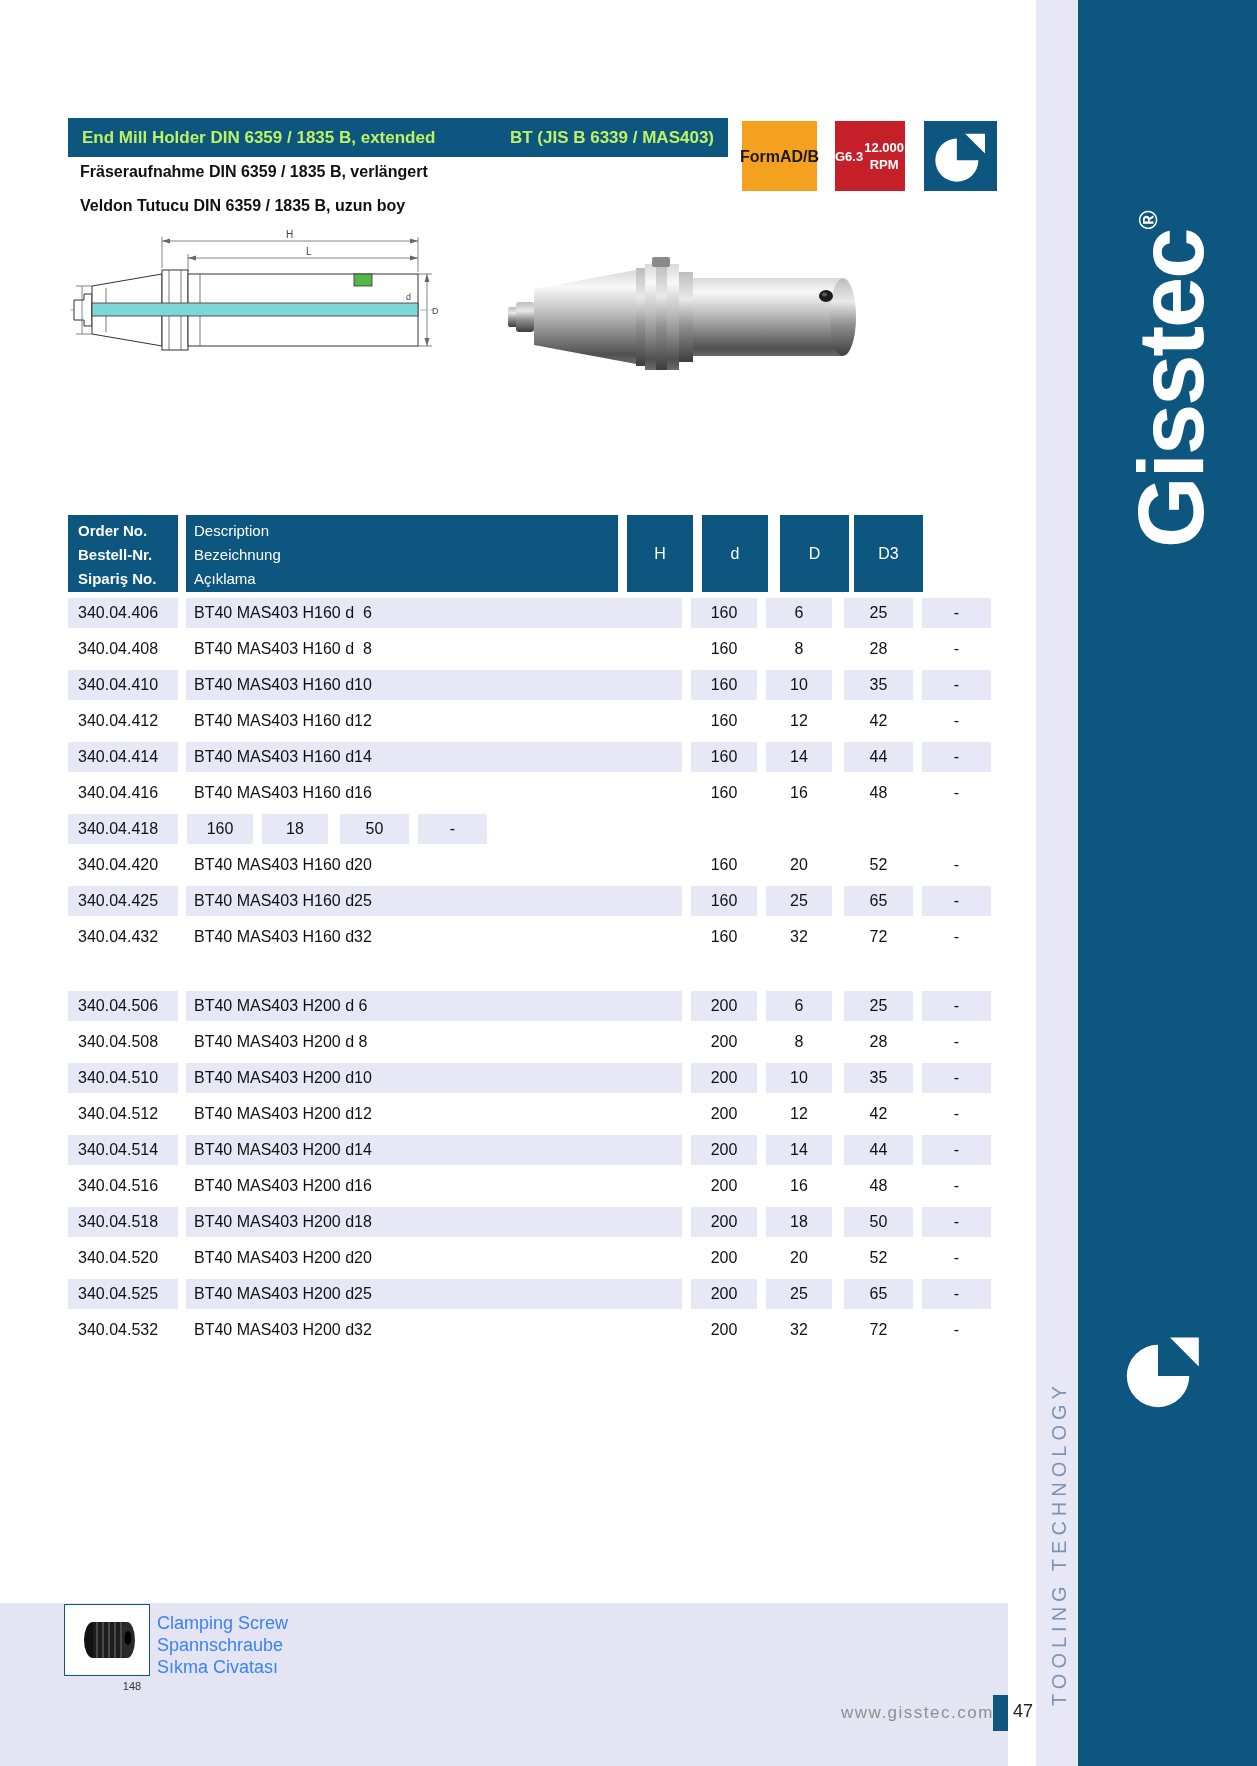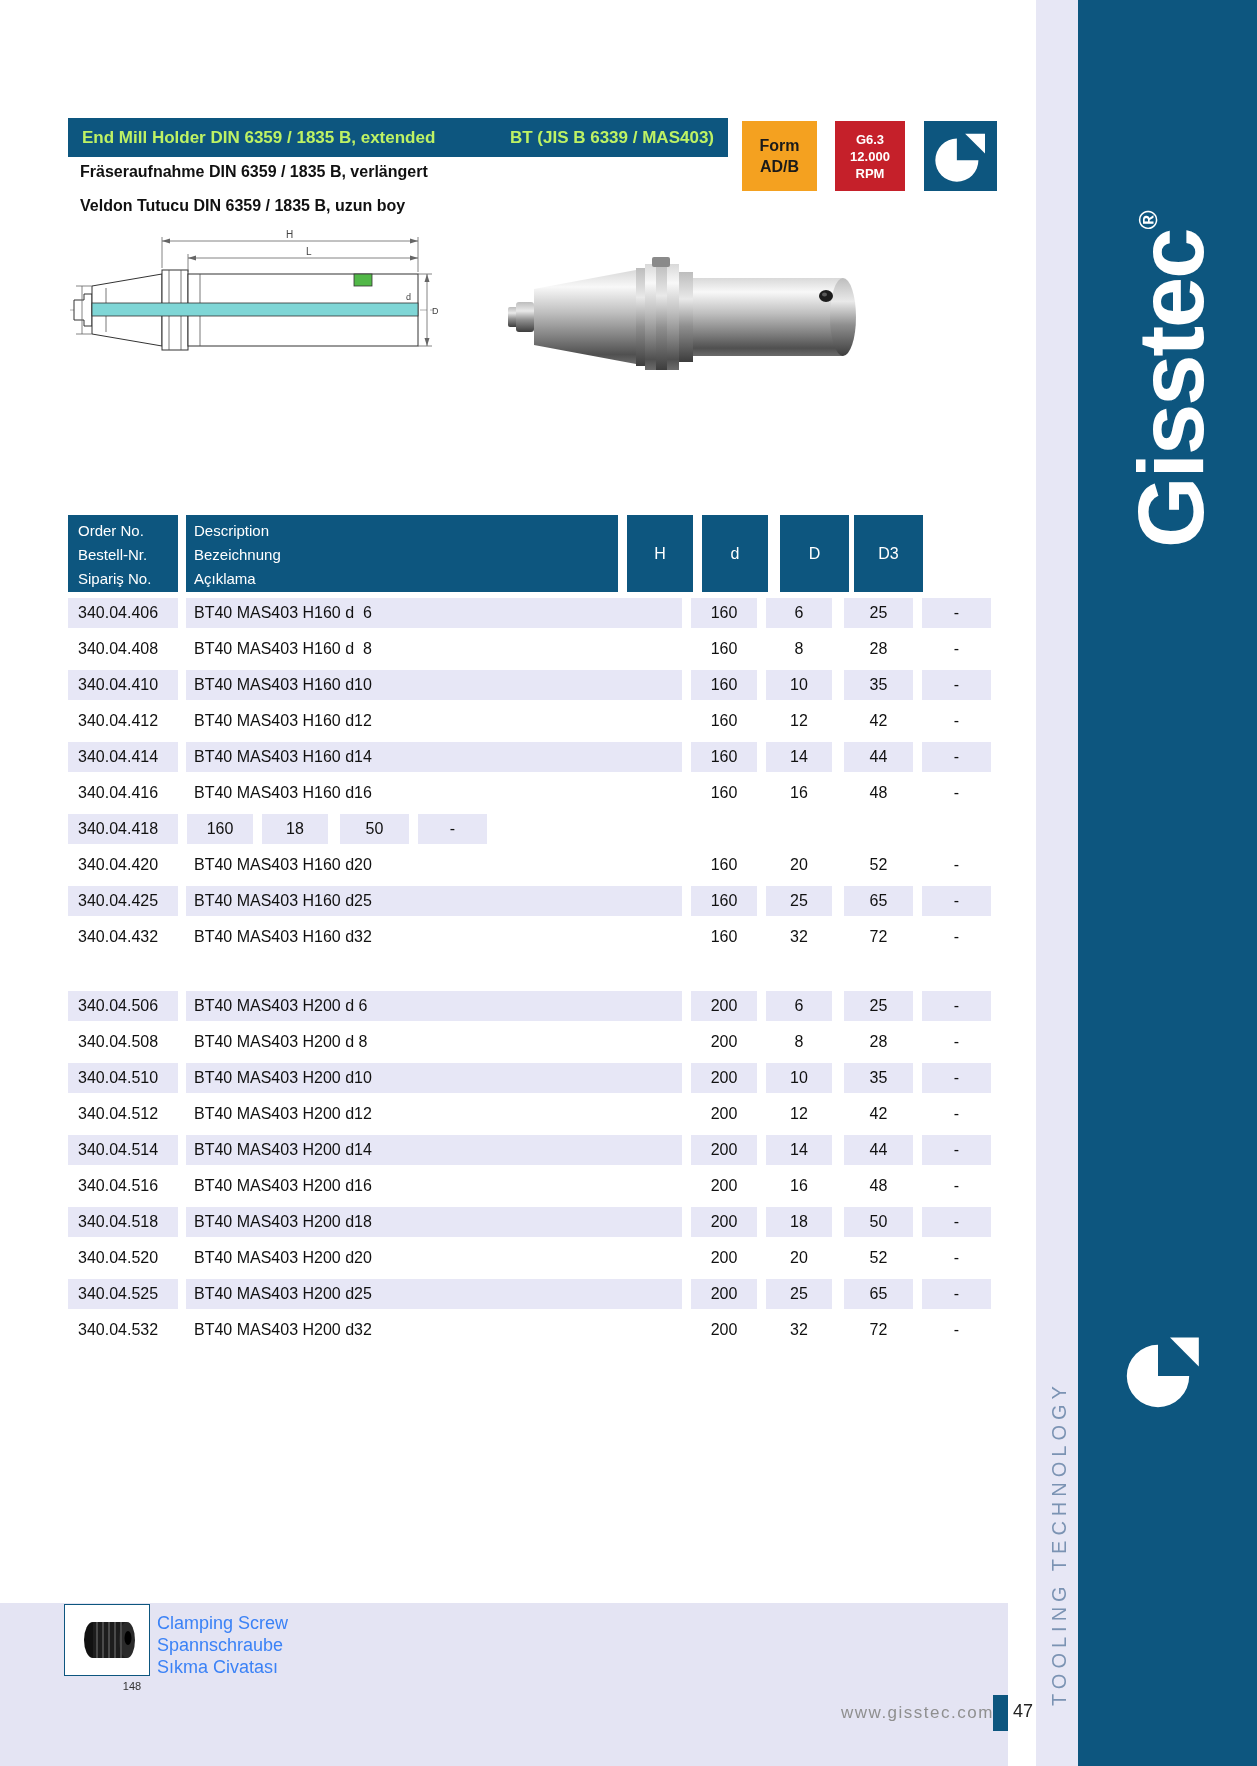--- a/index.html
+++ b/index.html
@@ -18,30 +18,30 @@
                   transform:rotate(-90deg); transform-origin:0 0;
                   font-size:20px; color:#7B93B3; letter-spacing:5px; line-height:34px; }
 
   
   .title-bar { position:absolute; left:68px; top:118px; width:660px; height:39px; background:#0D567F;
                display:flex; align-items:center; justify-content:space-between; padding:0 14px; }
   .title-bar .t { color:#bef264; font-weight:bold; font-size:17px; }
   .subtitle { position:absolute; left:80px; font-weight:bold; font-size:16px; color:#111; }
   .sub-de { top:163px; } .sub-tr { top:197px; }
 
-  .badge { position:absolute; top:121px; height:70px; display:flex; flex-direction:column;
+  .badge { position:absolute; top:121px; height:70px; display:flex; 
            align-items:center; justify-content:center; text-align:center; }
   .badge-form { left:742px; width:75px; background:#F4A120; color:#1a1a1a; font-weight:bold; font-size:16px; line-height:21px; }
   .badge-speed { left:835px; width:70px; background:#C5202A; color:#fff; font-weight:bold; font-size:13px; line-height:17px; }
   .badge-logo { left:924px; width:73px; background:#0D567F; }
 
   
   .thead { position:absolute; left:68px; top:515px; display:flex; height:77px; font-size:15px; color:#fff; }
   .th { background:#0D567F; height:77px; }
-  .th-order { width:110px; padding:4px 0 0 10px; line-height:24px; }
+  .th-order { width:110px; padding:4px 0 0 10px; line-height:24px;font-weight:bold; }
   .th-desc  { width:432px; margin-left:8px; padding:4px 0 0 8px; line-height:24px; }
   .th-letter { display:flex; align-items:center; justify-content:center; font-size:16px; }
   .th-h { width:66px; margin-left:9px; } .th-d { width:66px; margin-left:9px; }
   .th-D { width:69px; margin-left:12px; } .th-d3 { width:69px; margin-left:5px; }
 
   .tgroup { position:absolute; left:68px; }
   #group-0 { top:598px; } #group-1 { top:991px; }
   .trow { display:flex; height:30px; margin-bottom:6px; font-size:16px; color:#111; }
   .tcell { height:30px; line-height:30px; }
   .alt-lav .tcell { background:#E7E7F6; }

